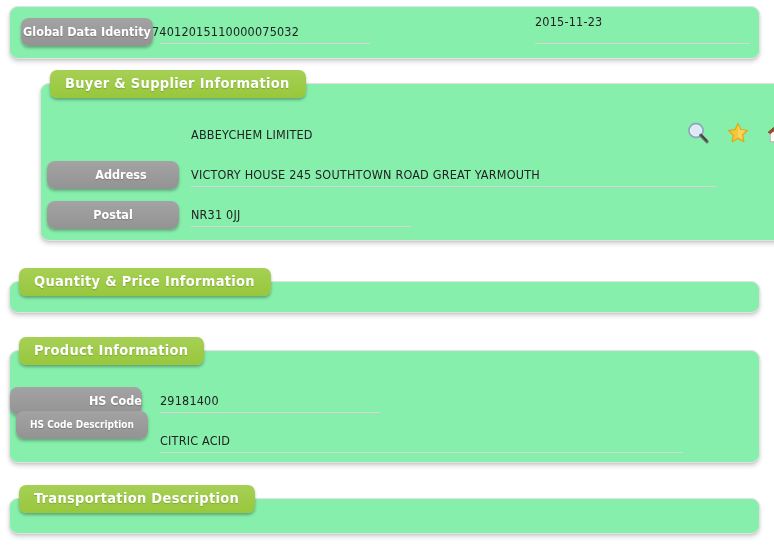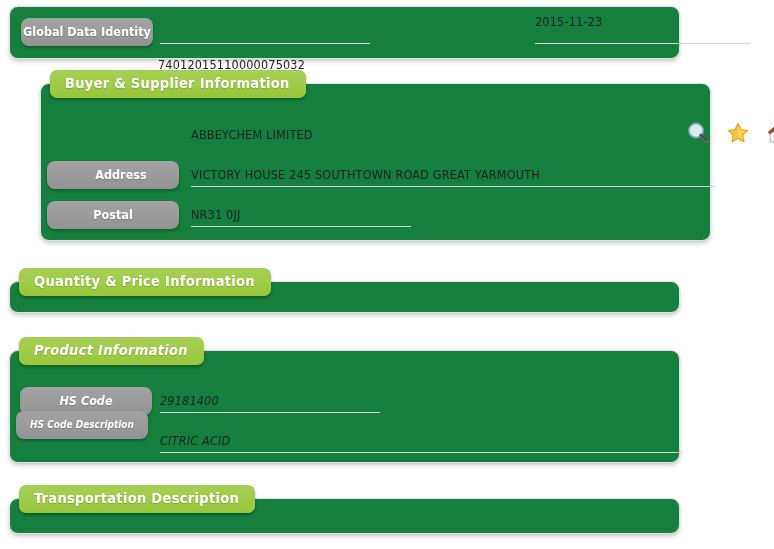--- a/index.html
+++ b/index.html
@@ -18,22 +18,22 @@
   .page {
     position: relative;
     width: 774px;
     height: 549px;
   }
 
   
   .card {
     position: absolute;
     left: 9px;
-    width: 671px;
-    background: #15803d;
+    width: 751px;
+    background: #86efac;
     border: 1px solid #e2e2e2;
     border-radius: 9px;
     box-sizing: border-box;
     box-shadow: 0 3px 4px rgba(0,0,0,0.16), 0 1px 2px rgba(0,0,0,0.07);
   }
 
   
   .section-title {
     position: absolute;
     left: 9px;
@@ -84,21 +84,21 @@
   .underline {
     position: absolute;
     height: 1px;
     background: #d7d7d7;
   }
 
   
   #card-identity { top: 6px; height: 53px; }
   #pill-gdi   { position:absolute; left: 11px;  top: 11px; width: 132px; height: 28px; line-height: 28px; }
   #pill-regdt { position:absolute; left: 381px; top: 11px; width: 132px; height: 28px; line-height: 28px; }
-  #val-gdi    { left: 148px; top: 17px; margin-top: 33px; }
+  #val-gdi    { left: 142px; top: 17px; }
   #ul-gdi     { left: 150px; top: 36px; width: 210px; }
   #val-regdt  { left: 525px; top: 7px; }
   #ul-regdt   { left: 525px; top: 36px; width: 215px; }
 
   
   #card-buyer { top: 83px; height: 158px; margin-left: 31px; }
   .brow-pill { position:absolute; left: 6px; width: 132px; height: 28px; line-height: 28px; }
   #pill-importer { top: 37px; }
   #pill-address  { top: 77px; padding-left: 16px; }
   #pill-postal   { top: 117px; }
@@ -119,22 +119,22 @@
   .icon-btn {
     width: 24px; height: 24px;
     display: block;
     cursor: pointer;
   }
 
   
   #card-qty { top: 281px; height: 32px; }
 
   
-  #card-product { top: 350px; height: 113px; font-style: italic; }
-  #pill-hscode  { position:absolute; left: 10px; top: 36px; width: 132px; height: 28px; line-height: 28px; }
+  #card-product { top: 350px; height: 113px; }
+  #pill-hscode  { position:absolute; left: 0; top: 36px; width: 132px; height: 28px; line-height: 28px; text-align: right; }
   #pill-hsdesc  { position:absolute; left: 6px; top: 60px; width: 132px; height: 28px; line-height: 28px; font-size: 10px; }
   #val-hscode { left: 150px; top: 42px; }
   #ul-hscode  { left: 150px; top: 61px; width: 220px; }
   #val-hsdesc { left: 150px; top: 82px; }
   #ul-hsdesc  { left: 150px; top: 101px; width: 523px; }
 
   
   #card-transport { top: 498px; height: 36px; }
 </style>
 </head>

